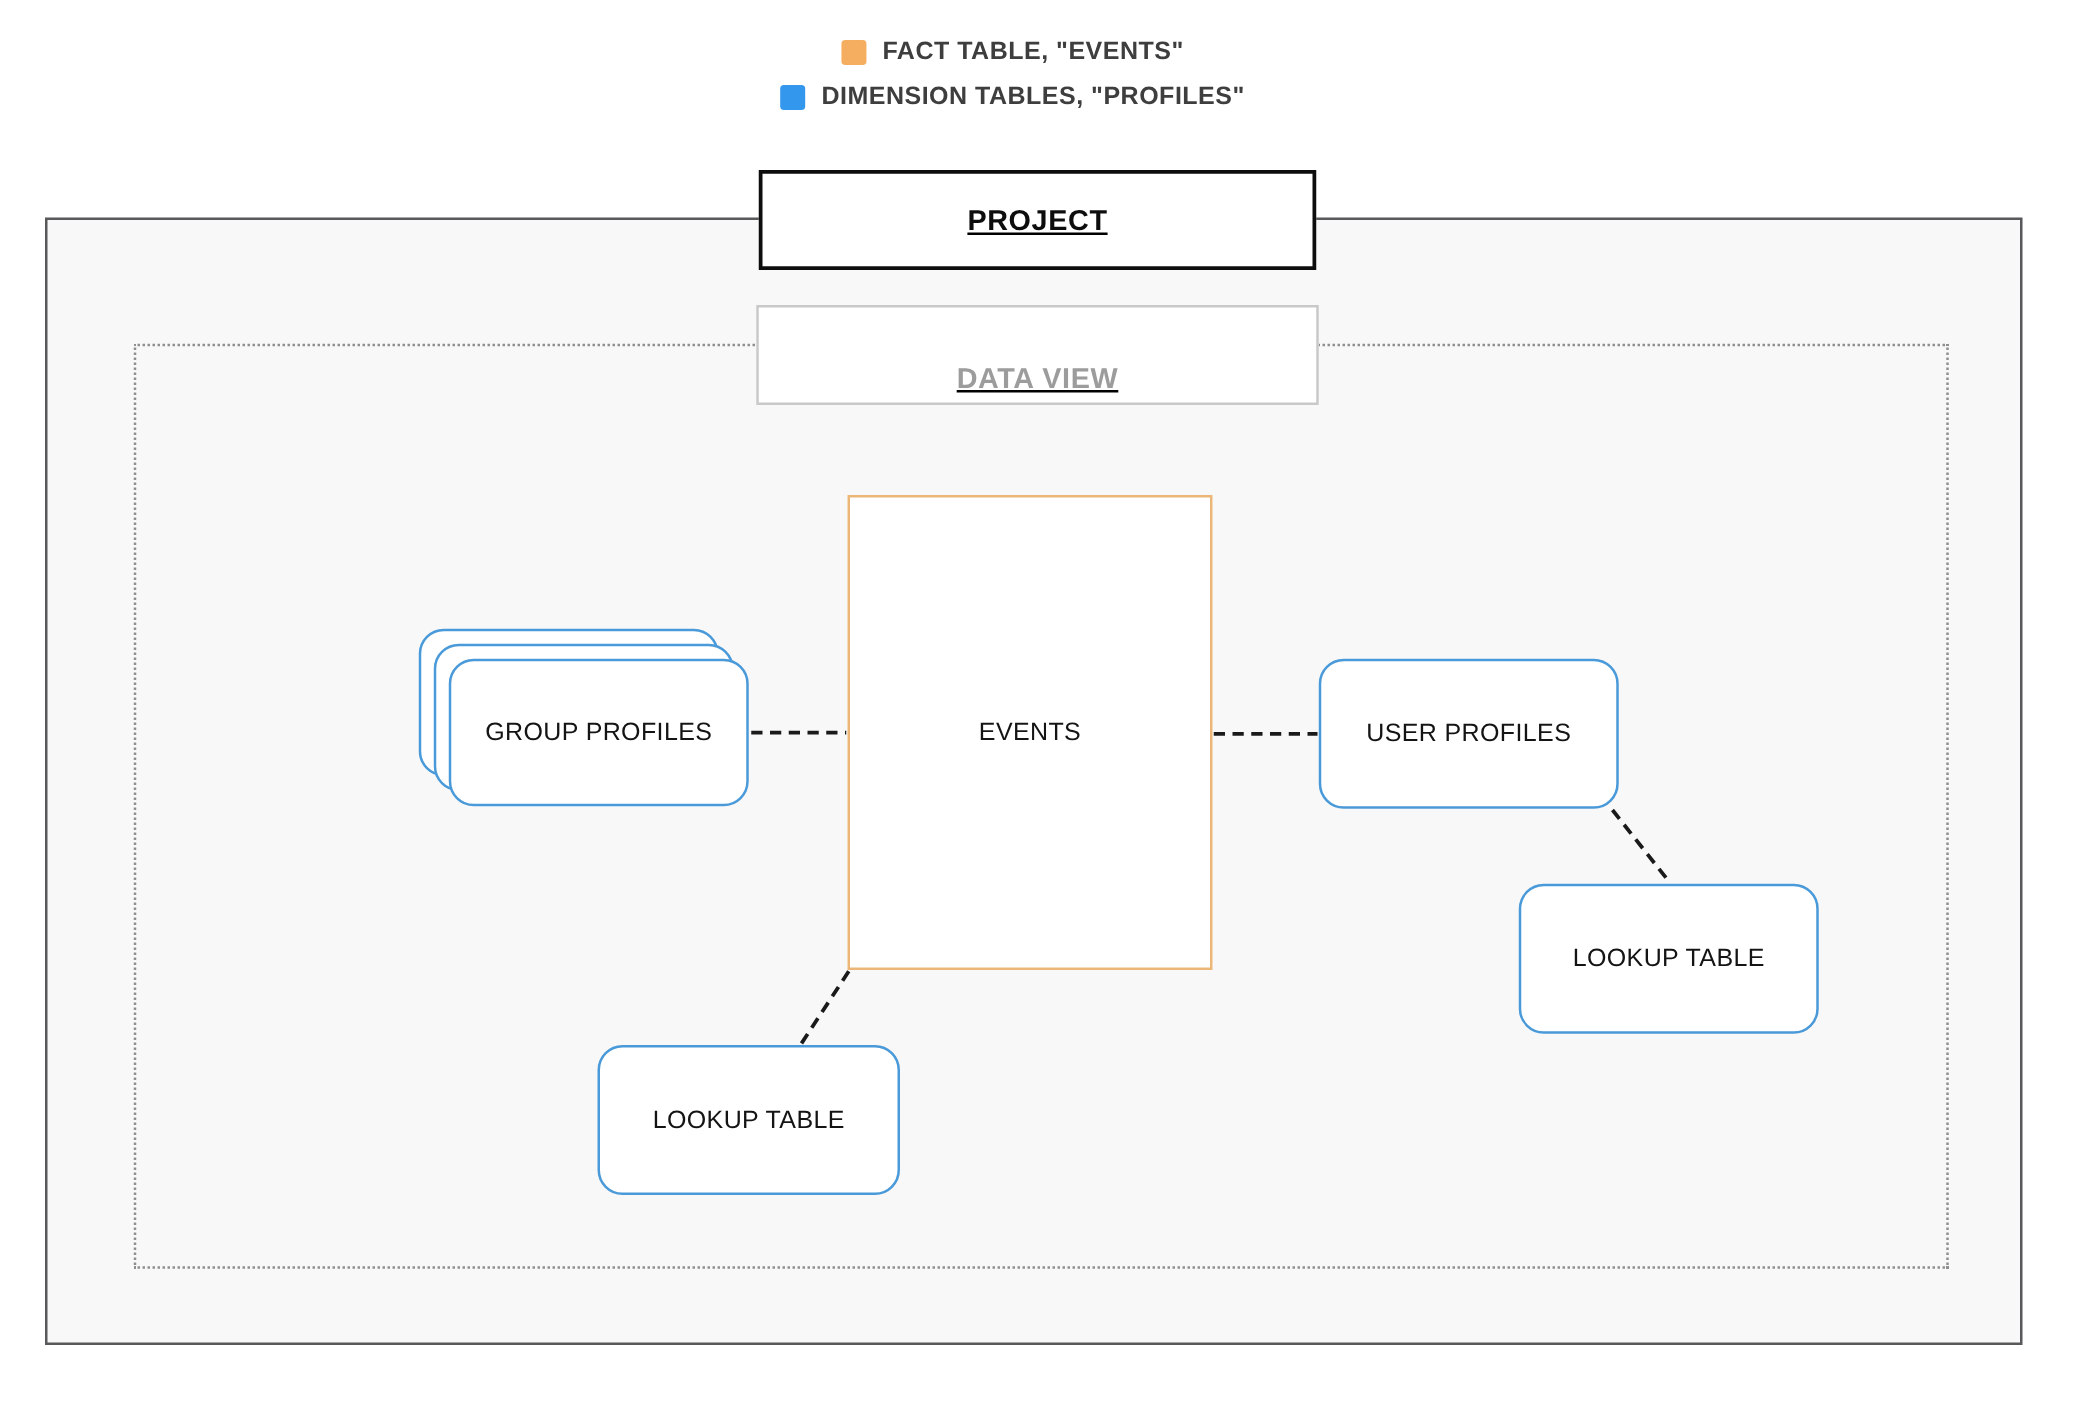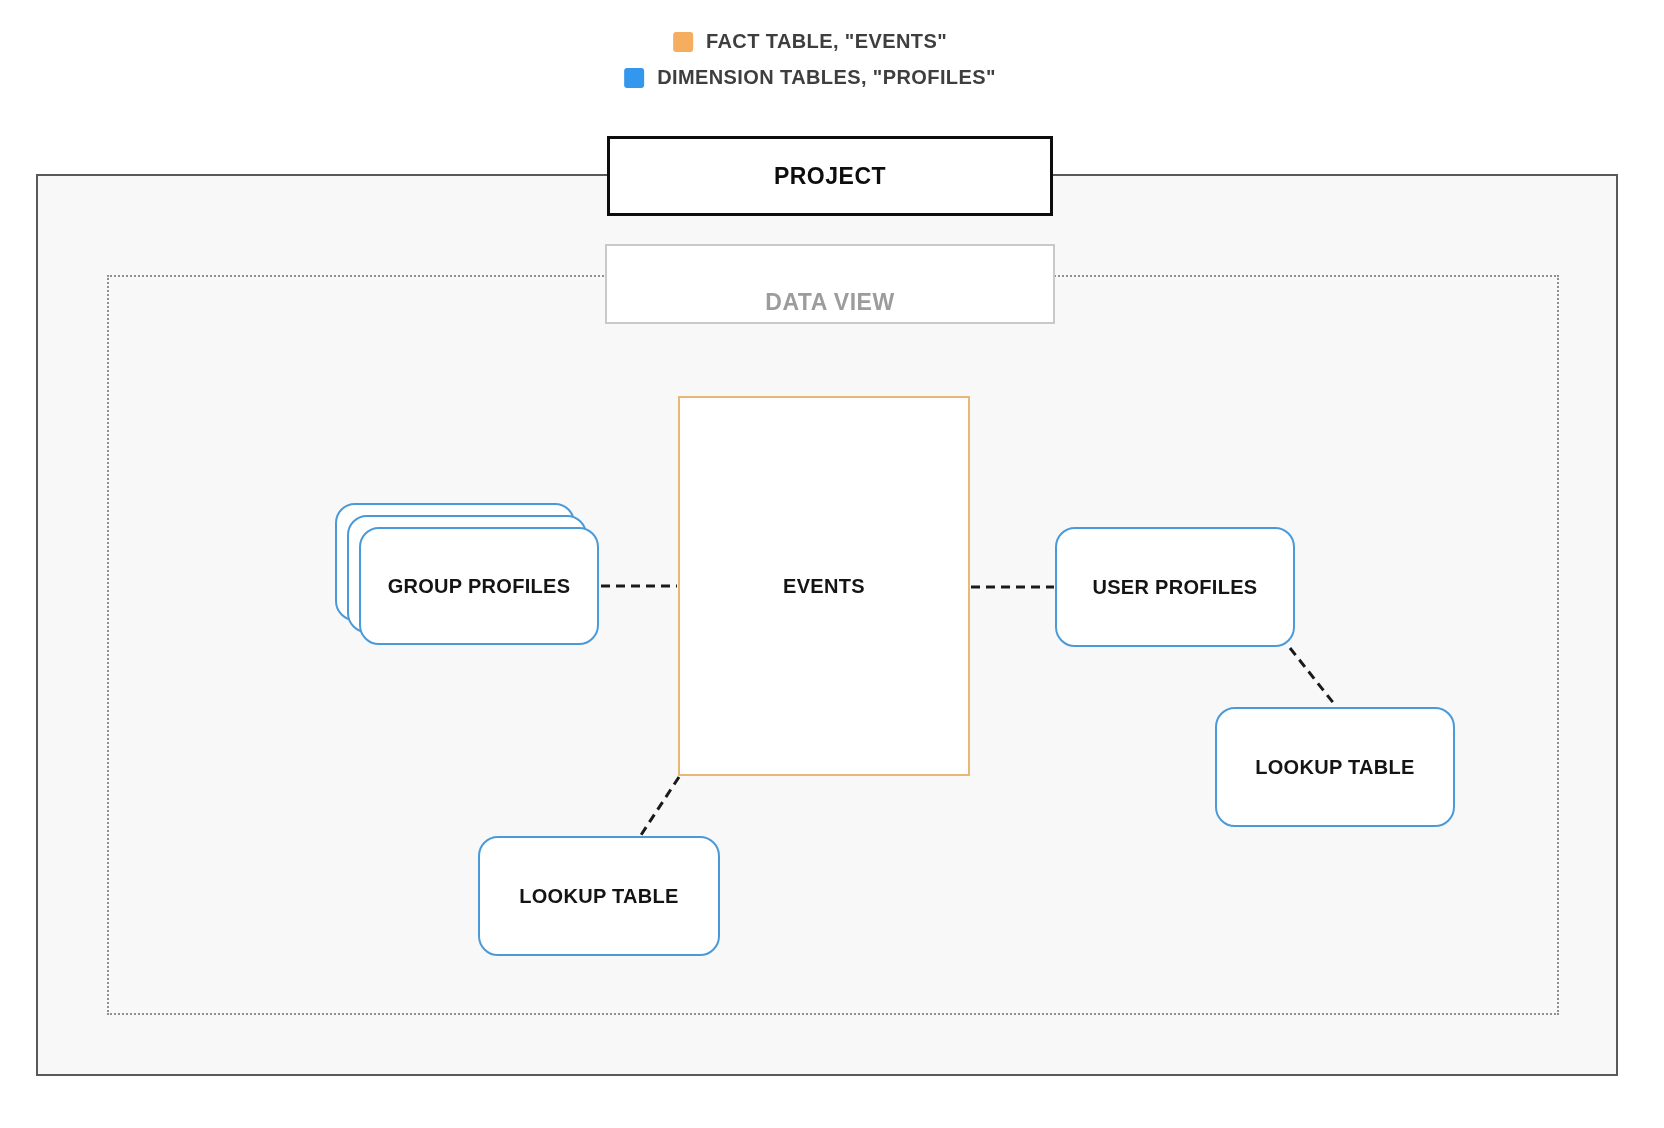--- a/index.html
+++ b/index.html
@@ -52,20 +52,21 @@
   .titled-box {
     position: absolute;
     box-sizing: border-box;
     background: #ffffff;
     display: flex;
     flex-direction: column;
     align-items: center;
     justify-content: center;
     text-align: center;
     z-index: 5;
+    text-decoration: underline;
   }
   .project-box {
     left: 607px; top: 136px; width: 446px; height: 80px;
     border: 3px solid #0d0d0d;
     gap: 5px;
   }
   .project-title { font-size: 23px; font-weight: 700; color: #0d0d0d; letter-spacing: 0.5px; }
   .project-subtitle { font-size: 19px; font-weight: 400; color: #4a4a4a; letter-spacing: 0.2px; }
 
   .data-view-box {
@@ -86,21 +87,21 @@
   .node {
     position: absolute;
     box-sizing: border-box;
     background: #ffffff;
     display: flex;
     align-items: center;
     justify-content: center;
     z-index: 4;
   }
   .node-label {
-    font-size: 20px; font-weight: 700; color: #141414; letter-spacing: 0.3px;
+    font-size: 20px; font-weight: 400; color: #141414; letter-spacing: 0.3px;
     white-space: nowrap;
   }
   .blue-card { border: 2px solid #4a9ad9; border-radius: 20px; }
 
   .events-box {
     left: 678px; top: 396px; width: 292px; height: 380px;
     border: 2px solid #ebb778;
   }
 
   .group-card-back2 { left: 335px; top: 503px; width: 240px; height: 118px; }

